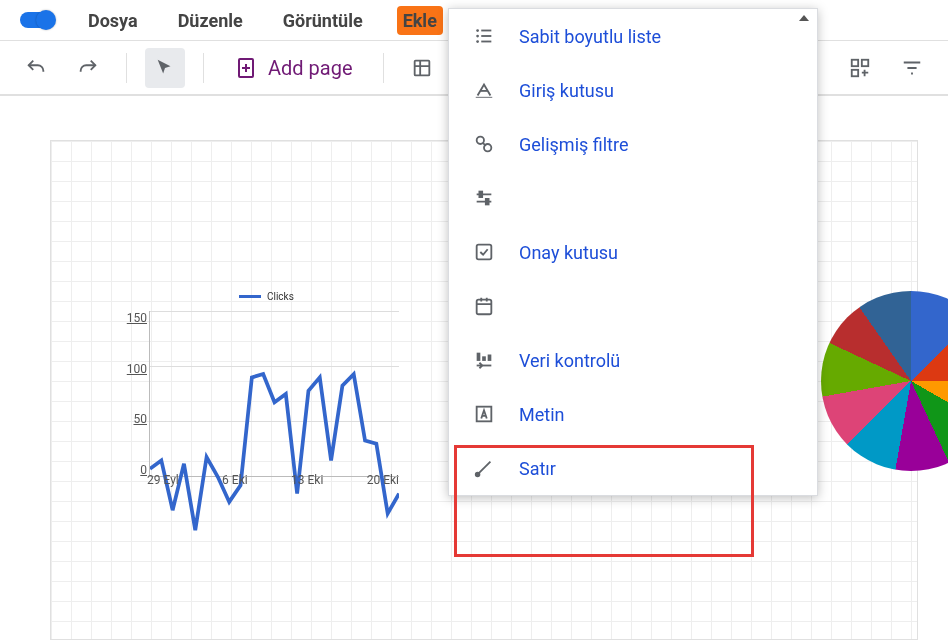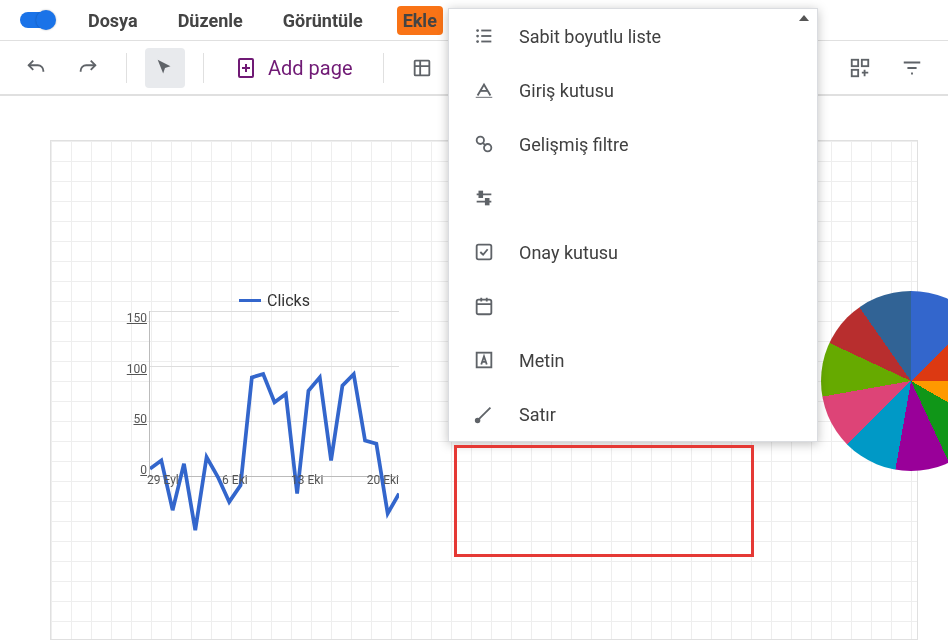--- a/index.html
+++ b/index.html
@@ -15,34 +15,34 @@
   .tb-btn { display:flex; align-items:center; justify-content:center; width:40px; height:40px; color:#5f6368; border-radius:4px; cursor:pointer;}
   .tb-btn svg { width:22px; height:22px; }
   .tb-sel { background:#e8eaed; }
   .addpage { display:flex; align-items:center; gap:10px; font-size:20px; color:#701a75; padding:0 12px; height:40px; cursor:pointer;}
   .spacer { flex:1; }
 
   .canvas { position:absolute; top:140px; left:50px; right:30px; bottom:0; background:#fff;
             background-image: linear-gradient(#eee 1px, transparent 1px), linear-gradient(90deg, #eee 1px, transparent 1px);
             background-size: 20px 20px; border:1px solid #e0e0e0;}
   .chart { position:absolute; left:68px; top:150px; width:280px; height:220px; }
-  .chart-legend { position:absolute; top:0; left:120px; font-size:16px; color:#333; display:flex; align-items:center; gap:6px;}
+  .chart-legend { position:absolute; top:0; left:120px; font-size:10px; color:#333; display:flex; align-items:center; gap:6px;}
   .legend-line { width:22px; height:3px; background:#3366cc; }
   .y-axis { position:absolute; left:0; top:20px; bottom:34px; width:28px; display:flex; flex-direction:column; justify-content:space-between; font-size:12px; color:#555; text-align:right;text-decoration:underline;}
   .x-axis { position:absolute; left:28px; right:0; bottom:24px; display:flex; justify-content:space-between; font-size:12px; color:#555;}
   .plot { position:absolute; left:30px; right:0; top:20px; bottom:34px; border-left:1px solid #bbb; border-bottom:1px solid #bbb;}
   .plot-grid { position:absolute; inset:0; }
   .plot-grid div { position:absolute; left:0; right:0; border-top:1px solid #ddd;}
   .line-path { position:absolute; inset:0; }
 
   .pie { position:absolute; left:770px; top:150px; width:180px; height:180px; border-radius:50%;
          background: conic-gradient(#3366cc 0 45deg, #dc3912 45deg 90deg, #ff9900 90deg 120deg, #109618 120deg 155deg, #990099 155deg 190deg, #0099c6 190deg 225deg, #dd4477 225deg 260deg, #66aa00 260deg 295deg, #b82e2e 295deg 325deg, #316395 325deg 360deg);}
 
   .dropdown { position:absolute; left:448px; top:8px; width:370px; background:#fff; box-shadow:0 2px 10px rgba(0,0,0,.25); border:1px solid #dadce0; z-index:10;}
-  .dd-item { display:flex; align-items:center; height:54px; padding:0 24px; gap:24px; font-size:18px; color:#404040; cursor:pointer;}
+  .dd-item { display:flex; align-items:center; height:54px; padding:0 24px; gap:24px; font-size:18px; color:#1d4ed8; cursor:pointer;}
   .dd-icon { width:22px; height:22px; color:#5f6368; display:flex; align-items:center; justify-content:center;}
   .dd-icon svg{ width:22px; height:22px;}
   .highlight-box{ position:absolute; left:454px; top:445px; width:300px; height:112px; border:3px solid #e53935; pointer-events:none; z-index:11;}
   .scroll-arrow{ position:absolute; right:8px; top:6px; width:0; height:0; border-left:5px solid transparent; border-right:5px solid transparent; border-bottom:6px solid #555;}
 </style>
 </head>
 <body>
 
 <div class="menubar">
   <div class="toggle"></div>
@@ -200,20 +200,32 @@
       <div class="dd-item">
         <span class="dd-icon">
           <svg viewBox="0 0 24 24" fill="none" stroke="currentColor" stroke-width="2">
             <rect x="4" y="5" width="16" height="16" rx="2"></rect>
             <path d="M4 10h16M9 3v4M15 3v4"></path>
           </svg>
         </span>
       </div>
       <div class="dd-item">
         <span class="dd-icon">
+          <svg viewBox="0 0 24 24" fill="currentColor">
+            <rect x="4" y="4" width="4" height="9"></rect>
+            <rect x="10" y="8" width="4" height="5"></rect>
+            <rect x="16" y="6" width="4" height="7"></rect>
+            <path d="M4 18h16" stroke="currentColor" stroke-width="2"></path>
+            <path d="M10 18l-3 3M10 18l-3-3" stroke="currentColor" stroke-width="2" fill="none"></path>
+          </svg>
+        </span>
+        <span>Veri kontrolü</span>
+      </div>
+      <div class="dd-item">
+        <span class="dd-icon">
           <svg viewBox="0 0 24 24" fill="none" stroke="currentColor" stroke-width="2">
             <rect x="4" y="4" width="16" height="16"></rect>
             <path d="M9 17L12 8l3 9M10 14h4"></path>
           </svg>
         </span>
         <span>Metin</span>
       </div>
       <div class="dd-item">
         <span class="dd-icon">
           <svg viewBox="0 0 24 24" fill="none" stroke="currentColor" stroke-width="2">

